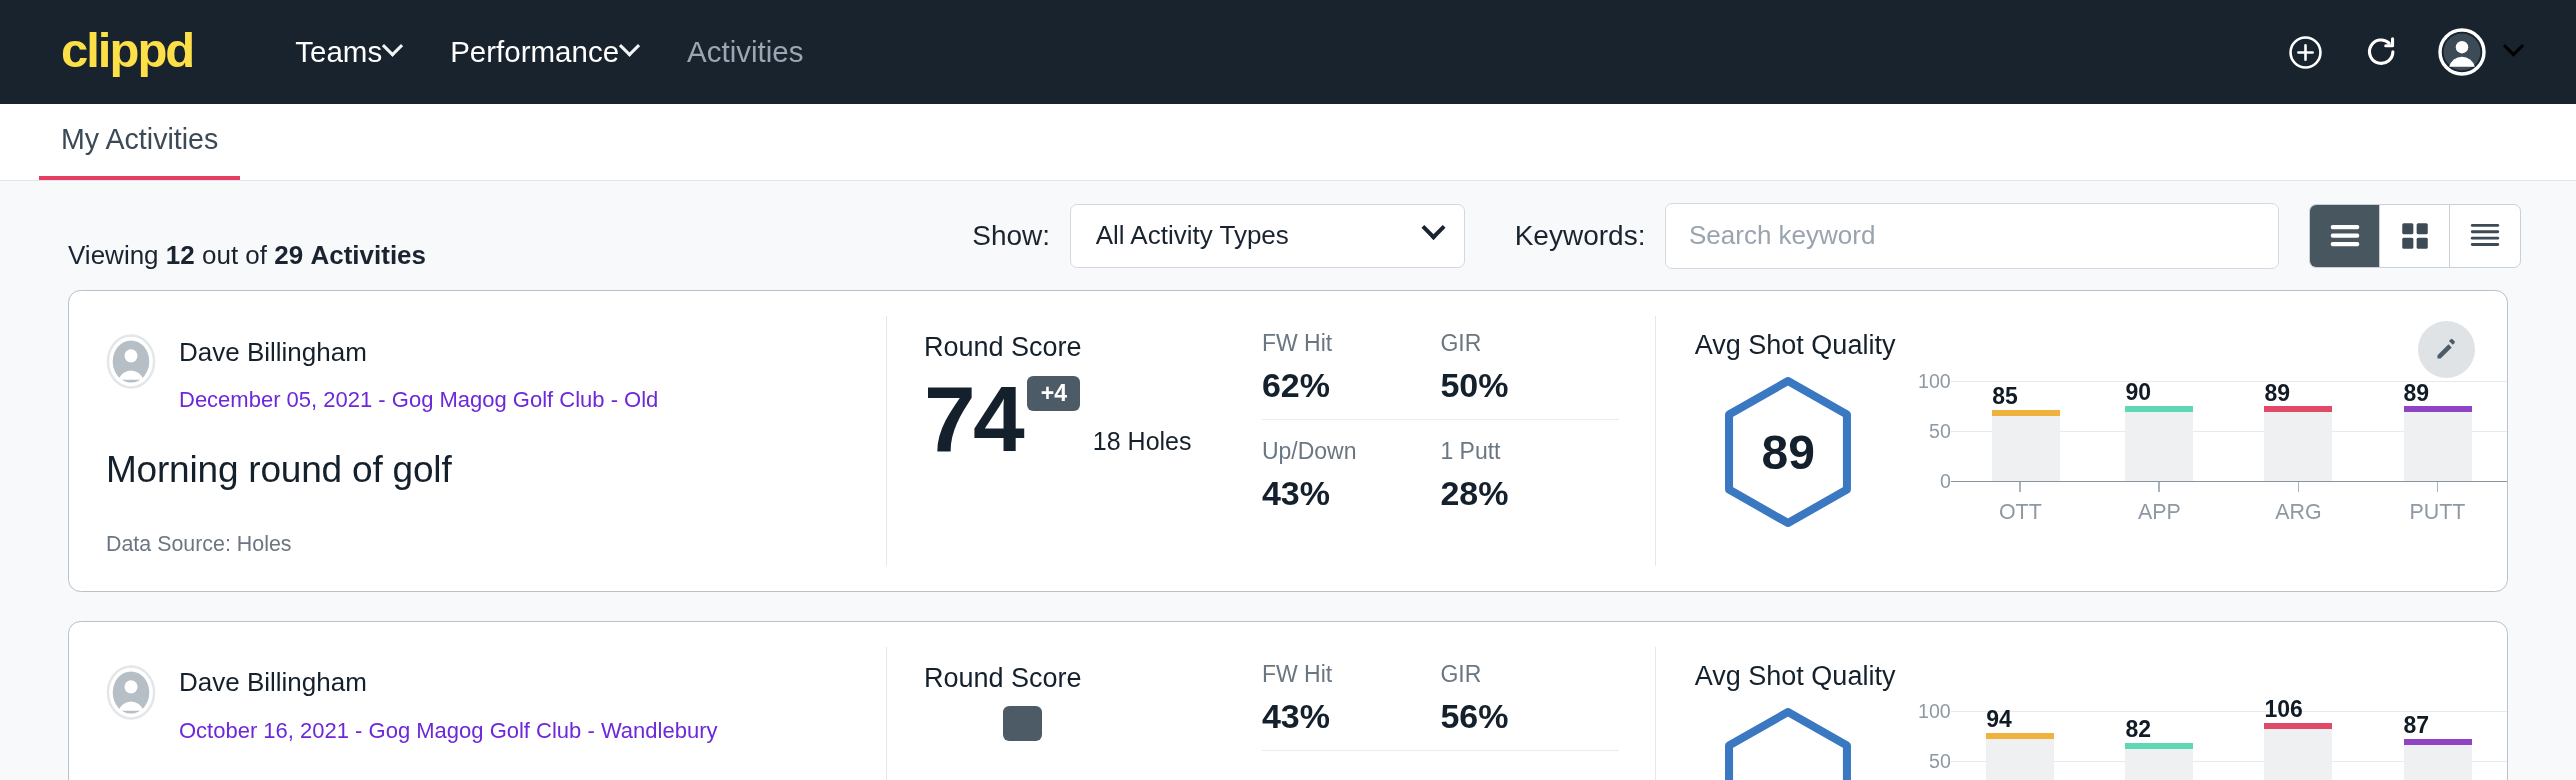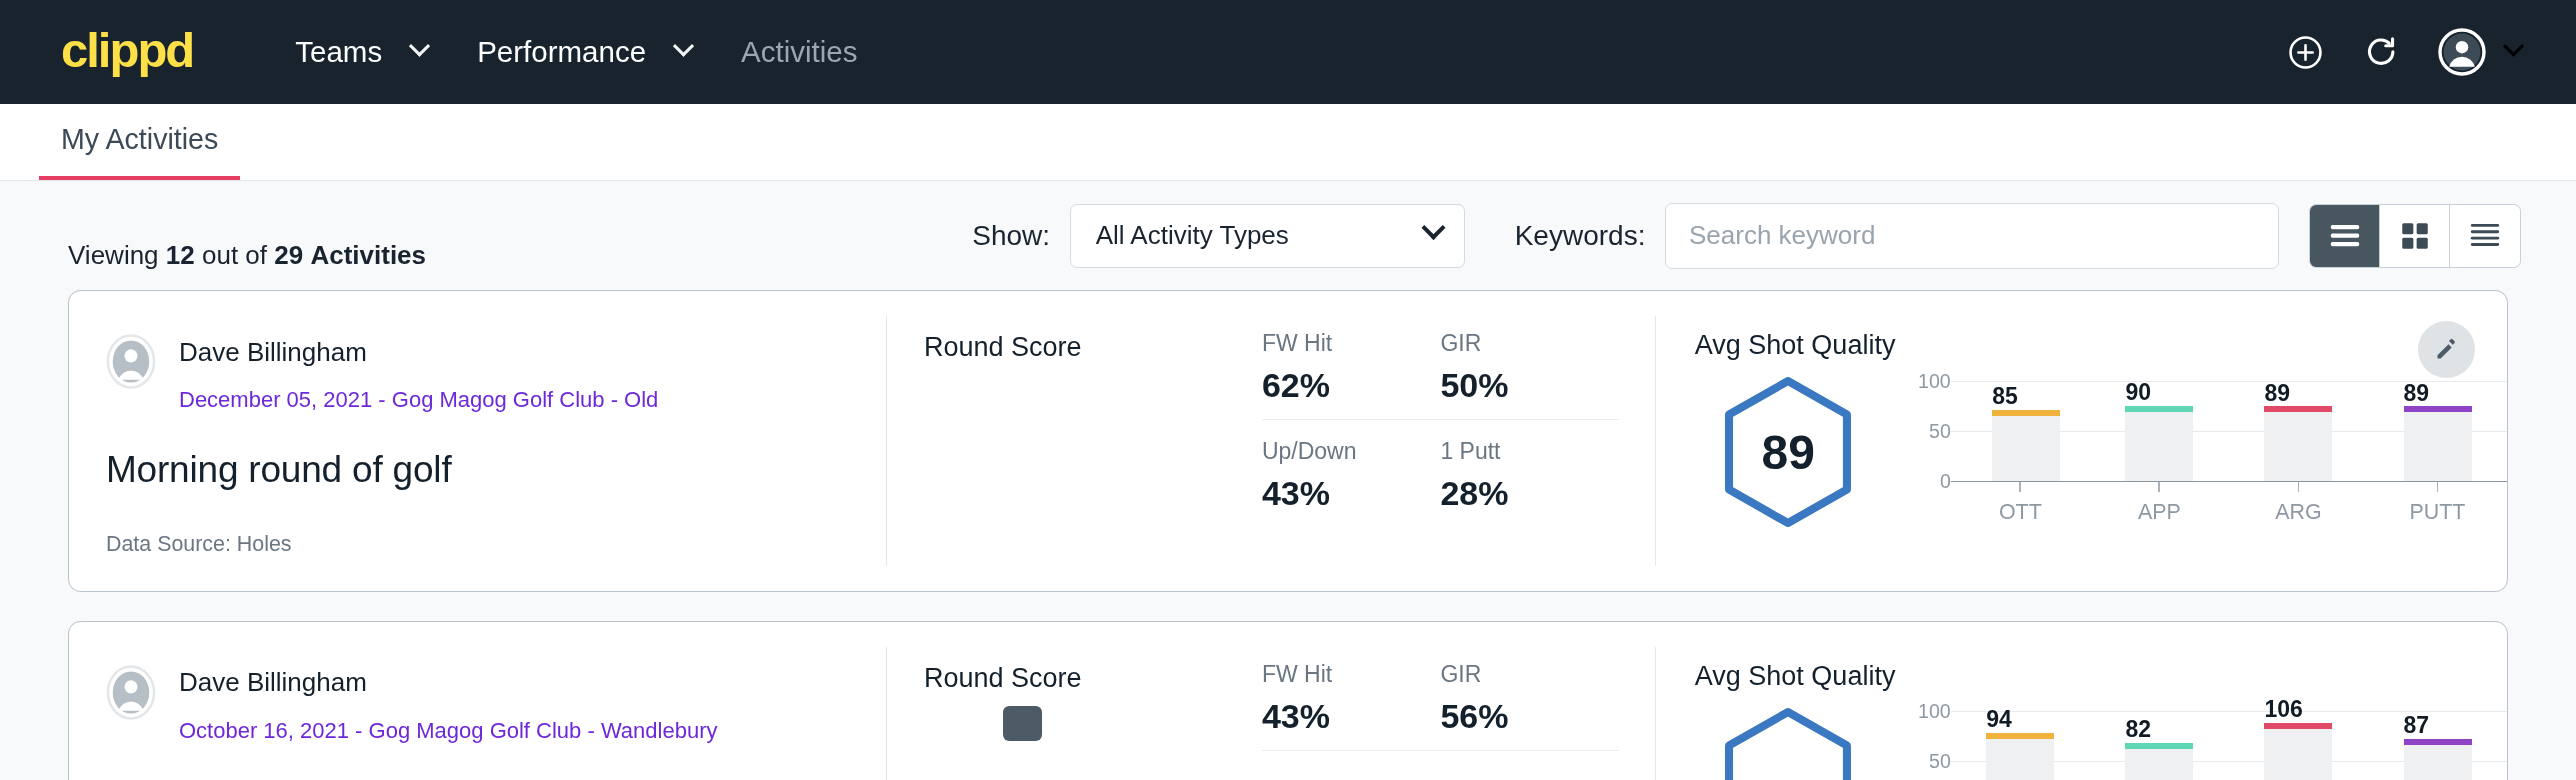--- a/index.html
+++ b/index.html
@@ -27,21 +27,21 @@
     color: #fde047;
     letter-spacing: -2px;
     margin-right: 77px;
     line-height: 1;
     padding-bottom: 3.6px;
   }
   .nav-items { display: flex; align-items: center; gap: 0; }
   .nav-item {
     display: flex;
     align-items: center;
-    gap: 30px;
+    gap: 3px;
     color: #ffffff;
     font-size: 29.5px;
     padding: 0 25px;
     cursor: pointer;
     white-space: nowrap;
   }
   .nav-item.muted { color: #9aa6b2; }
   .chev {
     display: inline-block;
     width: 15px; height: 15px;
@@ -366,20 +366,25 @@
         </div>
       </div>
       <div class="card-title">Morning round of golf</div>
       <div class="card-src">Data Source: Holes</div>
     </div>
 
     <div class="vline"></div>
 
     <div class="col-score">
       <div class="sec-label">Round Score</div>
+      <div class="score-row">
+        <span class="score-num">74</span>
+        <span class="score-badge">+4</span>
+        <span class="score-holes">18 Holes</span>
+      </div>
     </div>
 
     <div class="col-stats">
       <div class="stat-grid">
         <div class="stat tophalf">
           <div class="stat-k">FW Hit</div>
           <div class="stat-v">62%</div>
         </div>
         <div class="stat tophalf">
           <div class="stat-k">GIR</div>

